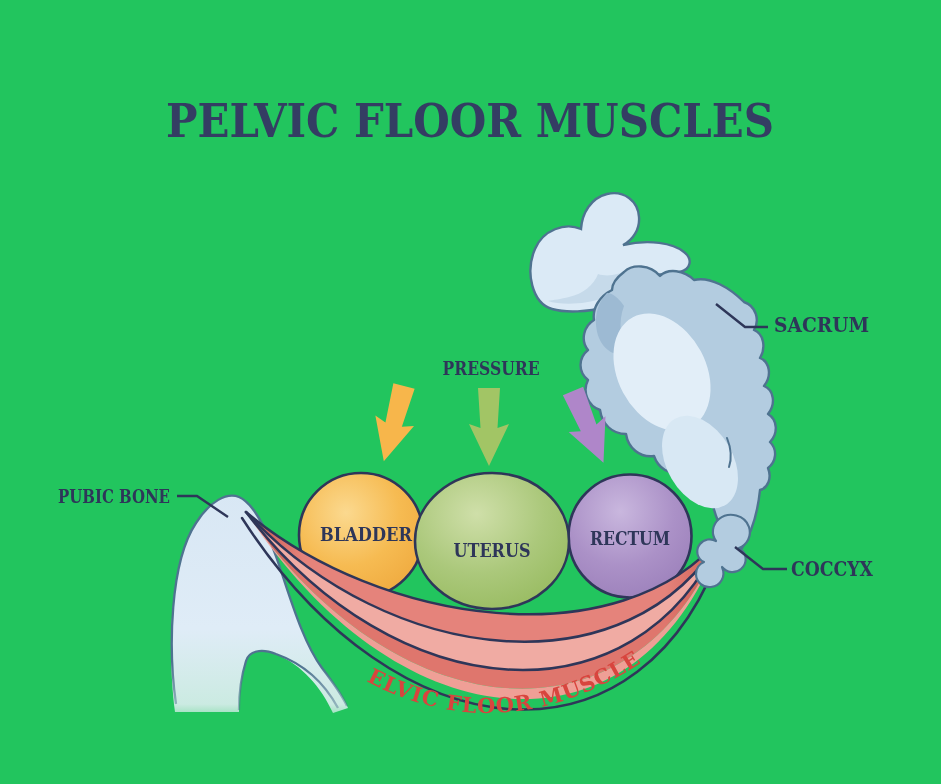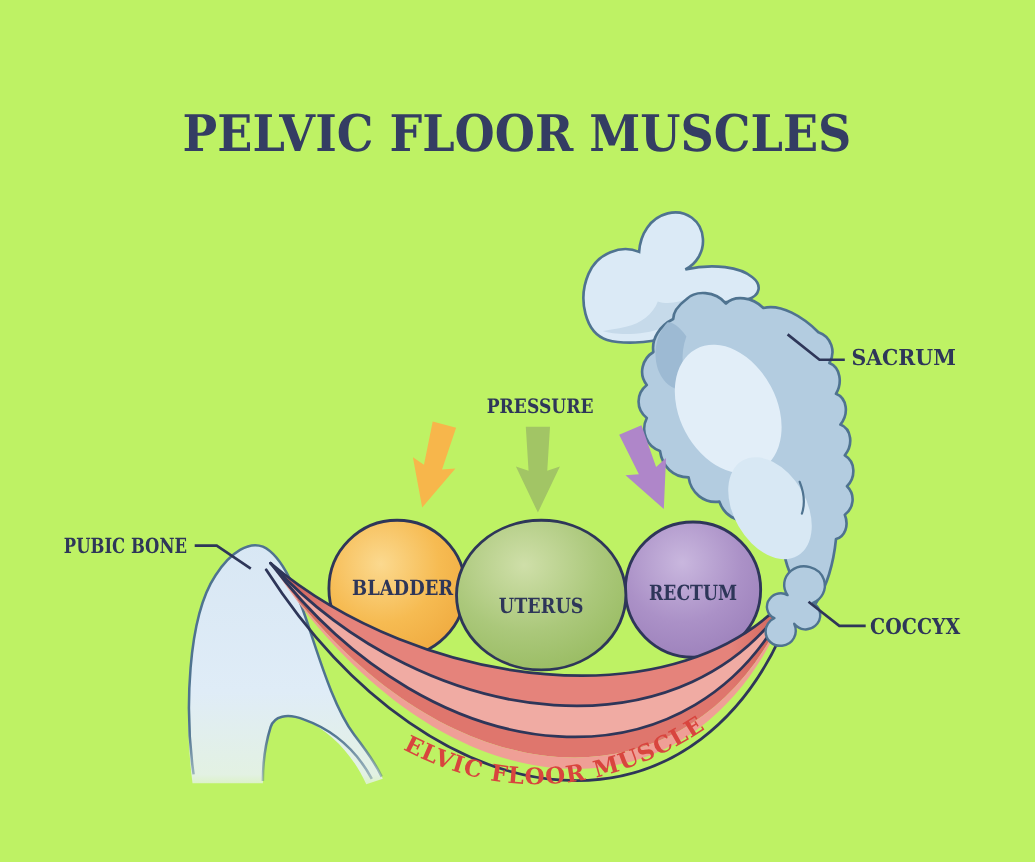--- a/index.html
+++ b/index.html
@@ -1,19 +1,19 @@
 <!DOCTYPE html>
 <html><head>
 <meta charset="utf-8">
 <style>
   html,body{margin:0;padding:0;background:#ffffff;}
   #stage{
     position:relative;
     width:941px;height:784px;
-    background:#bef264;
+    background:#22c55e;
     overflow:hidden;
     font-family:"DejaVu Serif", serif;
   }
   svg text{ font-family:"DejaVu Serif", serif; font-weight:bold; }
 </style>
 </head>
 <body>
 
 <div id="stage">
 <svg width="941" height="784" viewBox="0 0 941 784">

